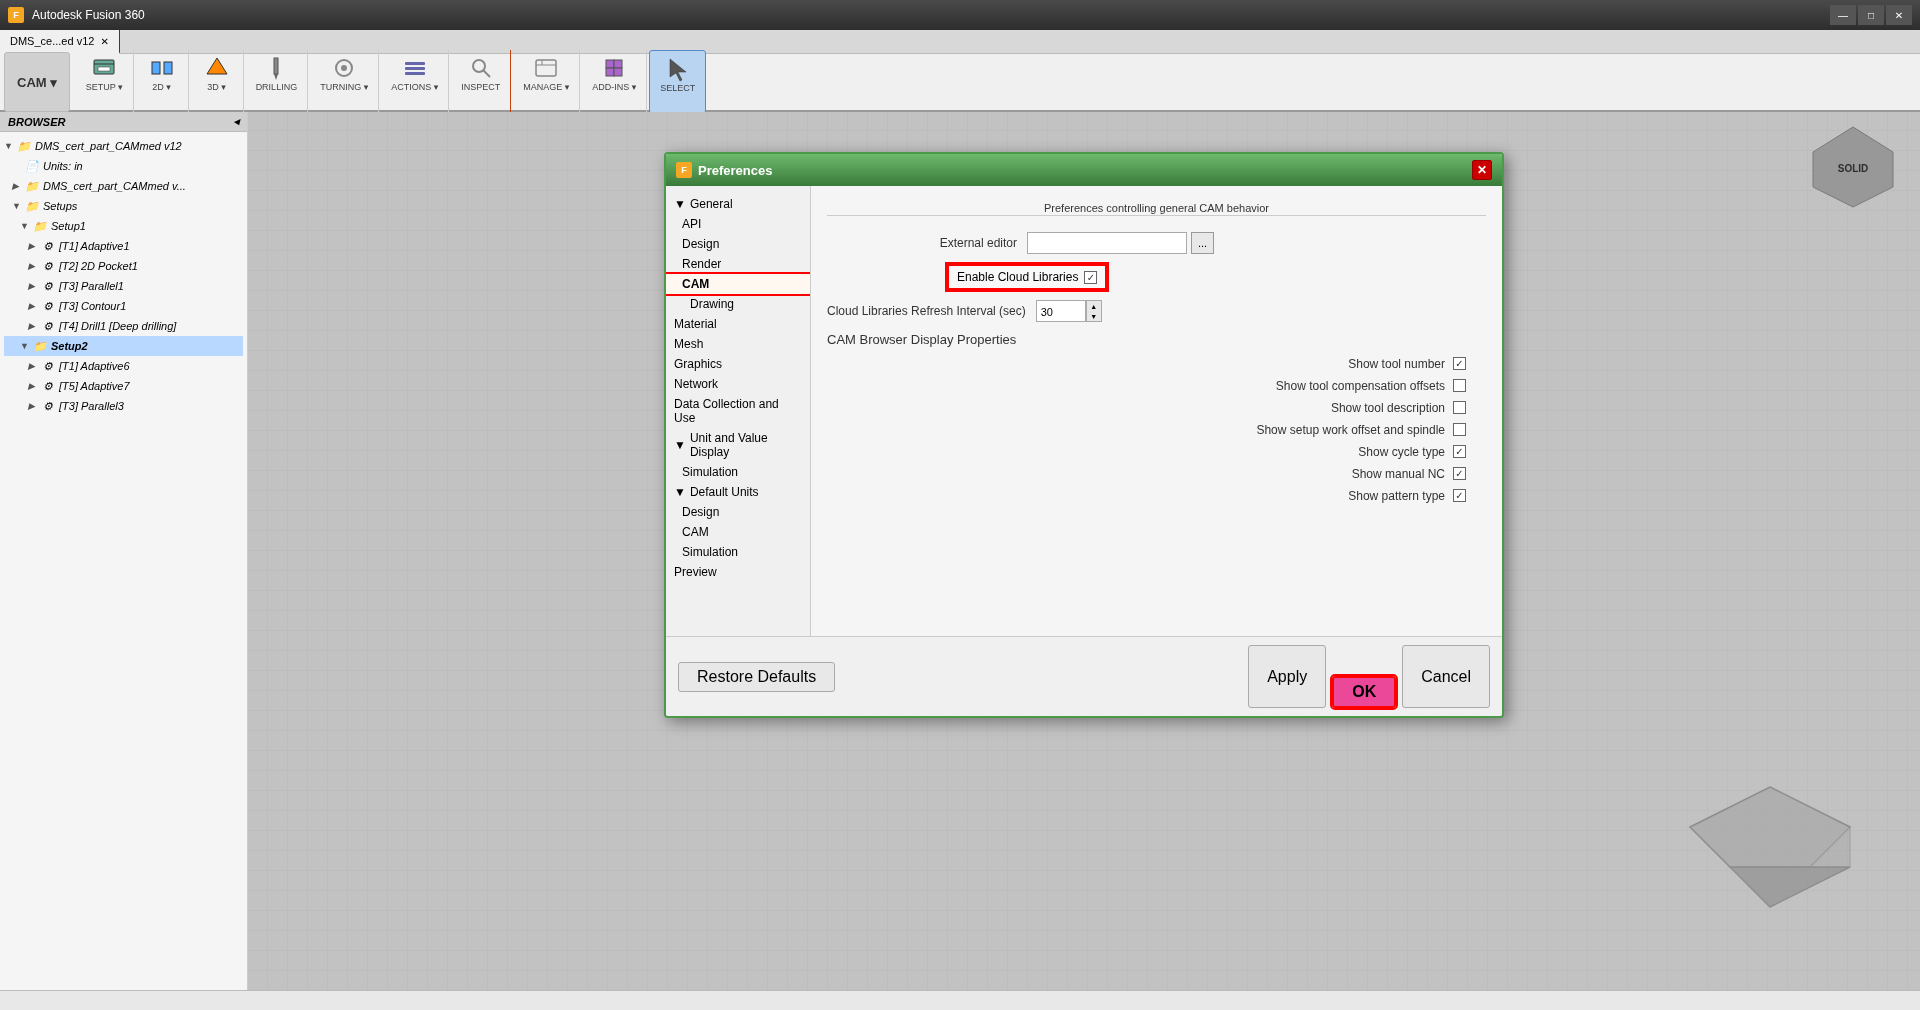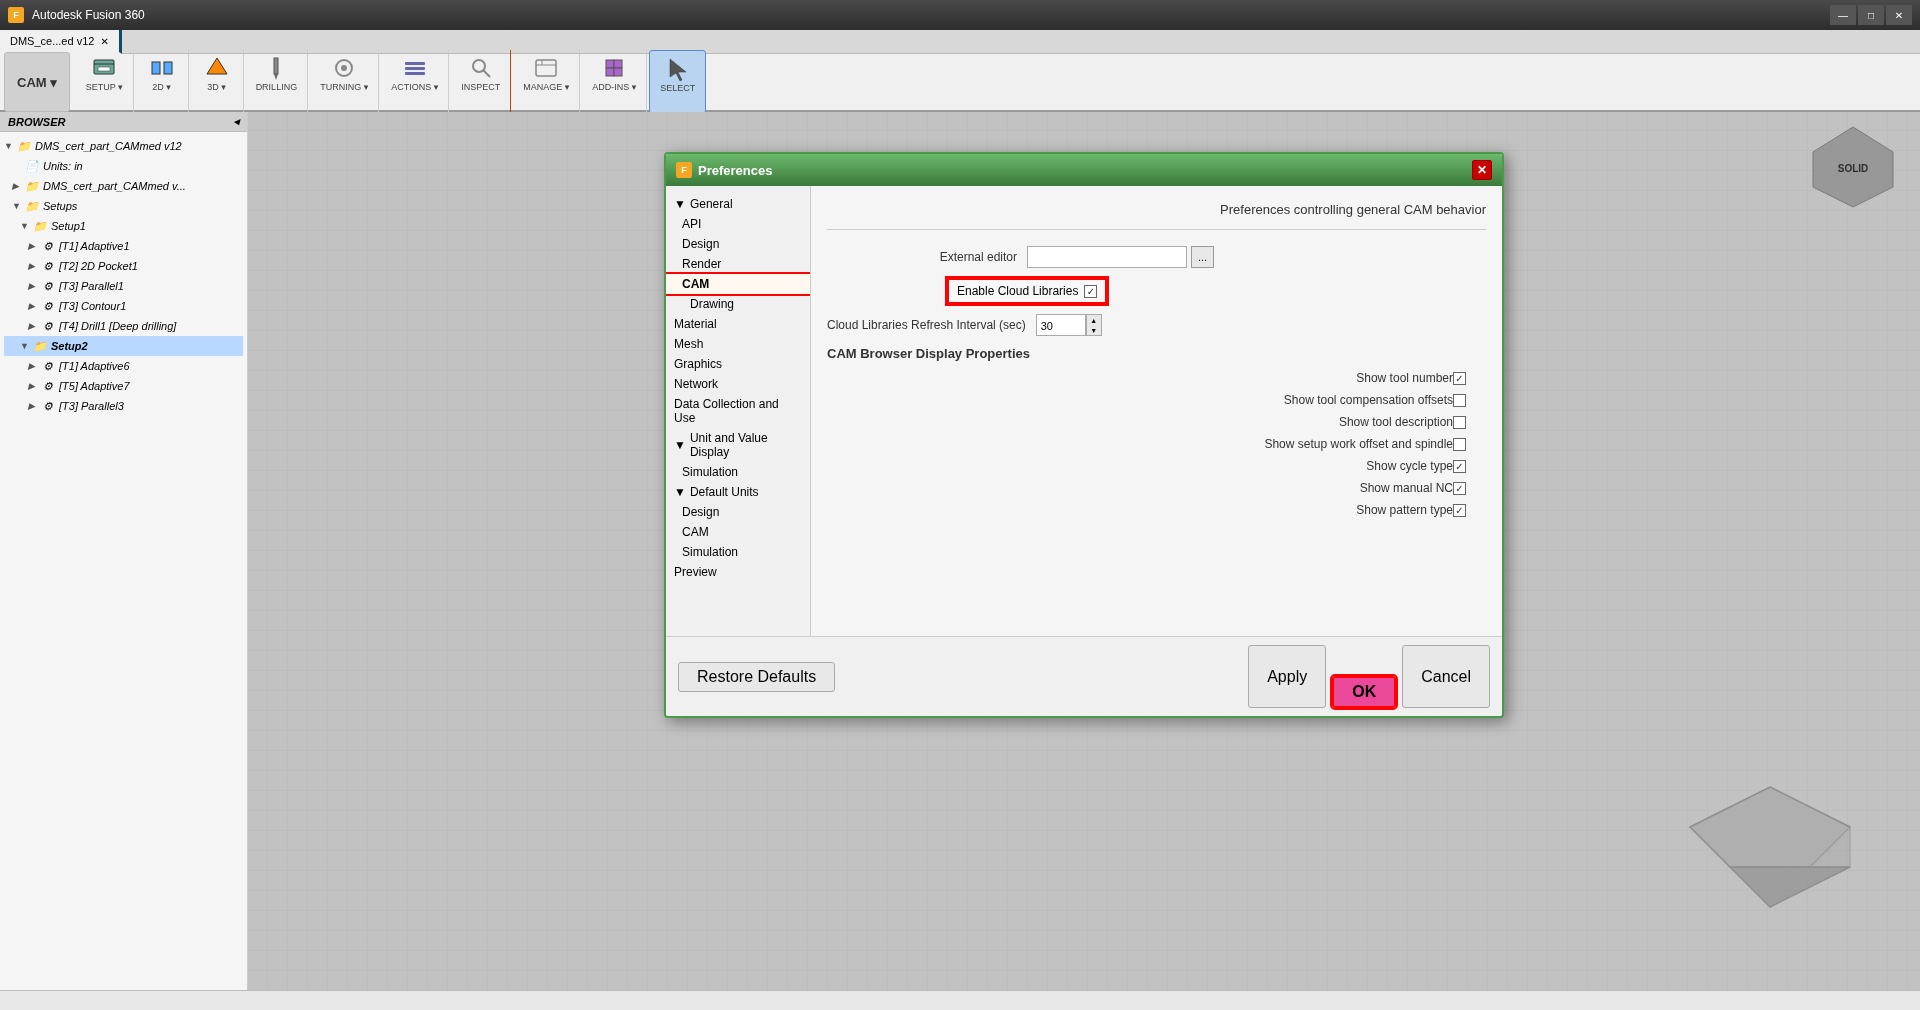--- a/index.html
+++ b/index.html
@@ -42,34 +42,34 @@
     .modal-title-bar { background: linear-gradient(to bottom, #6db96d, #3a7a3a); padding: 6px 10px; display: flex; align-items: center; justify-content: space-between; border-radius: 2px 2px 0 0; }
     .modal-title { font-size: 13px; font-weight: bold; color: #fff; display: flex; align-items: center; gap: 6px; }
     .modal-title-icon { width: 16px; height: 16px; background: #f5a623; border-radius: 2px; display: flex; align-items: center; justify-content: center; font-size: 9px; color: #fff; font-weight: bold; }
     .modal-close-btn { width: 20px; height: 20px; background: #cc0000; border: 1px solid #990000; border-radius: 2px; display: flex; align-items: center; justify-content: center; cursor: pointer; color: #fff; font-size: 12px; font-weight: bold; }
     .modal-body { display: flex; flex: 1; min-height: 450px; }
     .modal-sidebar { width: 145px; background: #f0f0f0; border-right: 1px solid #ccc; padding: 8px 0; overflow-y: auto; }
     .pref-tree-item { padding: 3px 8px; font-size: 12px; cursor: pointer; display: flex; align-items: center; gap: 4px; }
     .pref-indent-1 { padding-left: 16px; }
     .pref-indent-2 { padding-left: 24px; }
     .modal-content { flex: 1; padding: 16px; }
-    .modal-header-text { text-align: right; font-size: 13px; color: #333; border-bottom: 1px solid #ccc; padding-bottom: 12px; margin-bottom: 16px; }
+    .modal-header-text { text-align: center; font-size: 11px; color: #333; border-bottom: 1px solid #ccc; padding-bottom: 1px; margin-bottom: 16px; }
     .form-row { display: flex; align-items: center; margin-bottom: 10px; }
     .form-label { font-size: 12px; color: #333; min-width: 200px; text-align: right; padding-right: 10px; }
     .form-input { border: 1px solid #aaa; background: #fff; padding: 2px 4px; font-size: 11px; height: 22px; }
     .form-btn-small { border: 1px solid #999; background: #e8e8e8; padding: 1px 6px; font-size: 11px; cursor: pointer; height: 22px; margin-left: 4px; }
     .cloud-box { border: 2px solid #ff0000; padding: 4px 8px; display: inline-flex; align-items: center; gap: 6px; background: #f8f8f8; }
     .cloud-label { font-size: 12px; }
     .checkbox { width: 13px; height: 13px; border: 1px solid #666; background: #fff; display: flex; align-items: center; justify-content: center; font-size: 10px; }
     .checkbox.checked::after { content: '✓'; color: #333; font-size: 10px; }
     .spinbox { border: 1px solid #aaa; background: #fff; padding: 1px 4px; font-size: 11px; height: 22px; width: 50px; display: inline-block; line-height: 20px; }
     .spinbox-up-down { display: inline-flex; flex-direction: column; border: 1px solid #aaa; height: 22px; vertical-align: top; }
     .spin-btn { height: 11px; width: 14px; background: #e8e8e8; border: none; font-size: 7px; cursor: pointer; display: flex; align-items: center; justify-content: center; line-height: 1; }
-    .section-title { font-size: 13px; font-weight: bold; color: #333; margin-bottom: 10px; margin-top: 4px; }
-    .check-row { display: flex; align-items: center; margin-bottom: 8px; gap: 0; justify-content: flex-end; padding-right: 20px; }
+    .section-title { font-size: 13px; font-weight: normal; color: #333; margin-bottom: 10px; margin-top: 4px; }
+    .check-row { display: flex; margin-bottom: 8px; gap: 8px; justify-content: flex-end; padding-right: 20px; }
     .check-label { font-size: 12px; color: #333; }
     .modal-footer { border-top: 1px solid #ccc; padding: 8px 12px; display: flex; justify-content: space-between; align-items: center; background: #f0f0f0; border-radius: 0 0 3px 3px; }
     .footer-btn { padding: 5px 18px; border: 1px solid #aaa; background: #e8e8e8; font-size: 16px; cursor: pointer; border-radius: 3px; }
     .footer-btn.ok-btn { border: 2px solid #ff0000; background: #ec4899; font-weight: bold; margin-top: 31px; }
     .footer-btn.apply-btn { }
     .footer-right { display: flex; gap: 6px; }
 
     
     .ribbon-container { background: #f0f0f0; border-bottom: 2px solid #999; }
     .icon-btn { display: flex; flex-direction: column; align-items: center; padding: 2px 4px; cursor: pointer; border-radius: 2px; min-width: 40px; }
@@ -88,21 +88,21 @@
   <div class="title-bar-controls">
     <button class="title-bar-btn">—</button>
     <button class="title-bar-btn">□</button>
     <button class="title-bar-btn close">✕</button>
   </div>
 </div>
 
 <div class="ribbon-container">
 
   <div style="display:flex; background:#d8d8d8; border-bottom:1px solid #bbb; height:24px; align-items:stretch;">
-    <div style="display:flex; align-items:center; padding:0 10px; background:#f0f0f0; border-right:3px solid #0c4a6e; border-bottom:2px solid #f0f0f0; margin-bottom:-1px; font-size:11px; gap:6px;">
+    <div style="display:flex; align-items:center; padding:0 10px; background:#f0f0f0; border-right:1px solid #0c4a6e; border-bottom:2px solid #f0f0f0; margin-bottom:-1px; font-size:11px; gap:6px;">
       <span>DMS_ce...ed v12</span>
       <span style="font-size:10px; cursor:pointer;">✕</span>
     </div>
   </div>
 
   <div style="display:flex; align-items:center; height:56px; padding:4px 4px; background:#f0f0f0; gap:2px;">
 
     <div style="background:#d0d0d0; padding:4px 12px; border-radius:3px; display:flex; flex-direction:column; align-items:center; justify-content:center; cursor:pointer; height:60px; border:1px solid #bbb; margin-right:4px;">
       <div style="font-size:13px; font-weight:bold; color:#333;">CAM ▾</div>
     </div>

